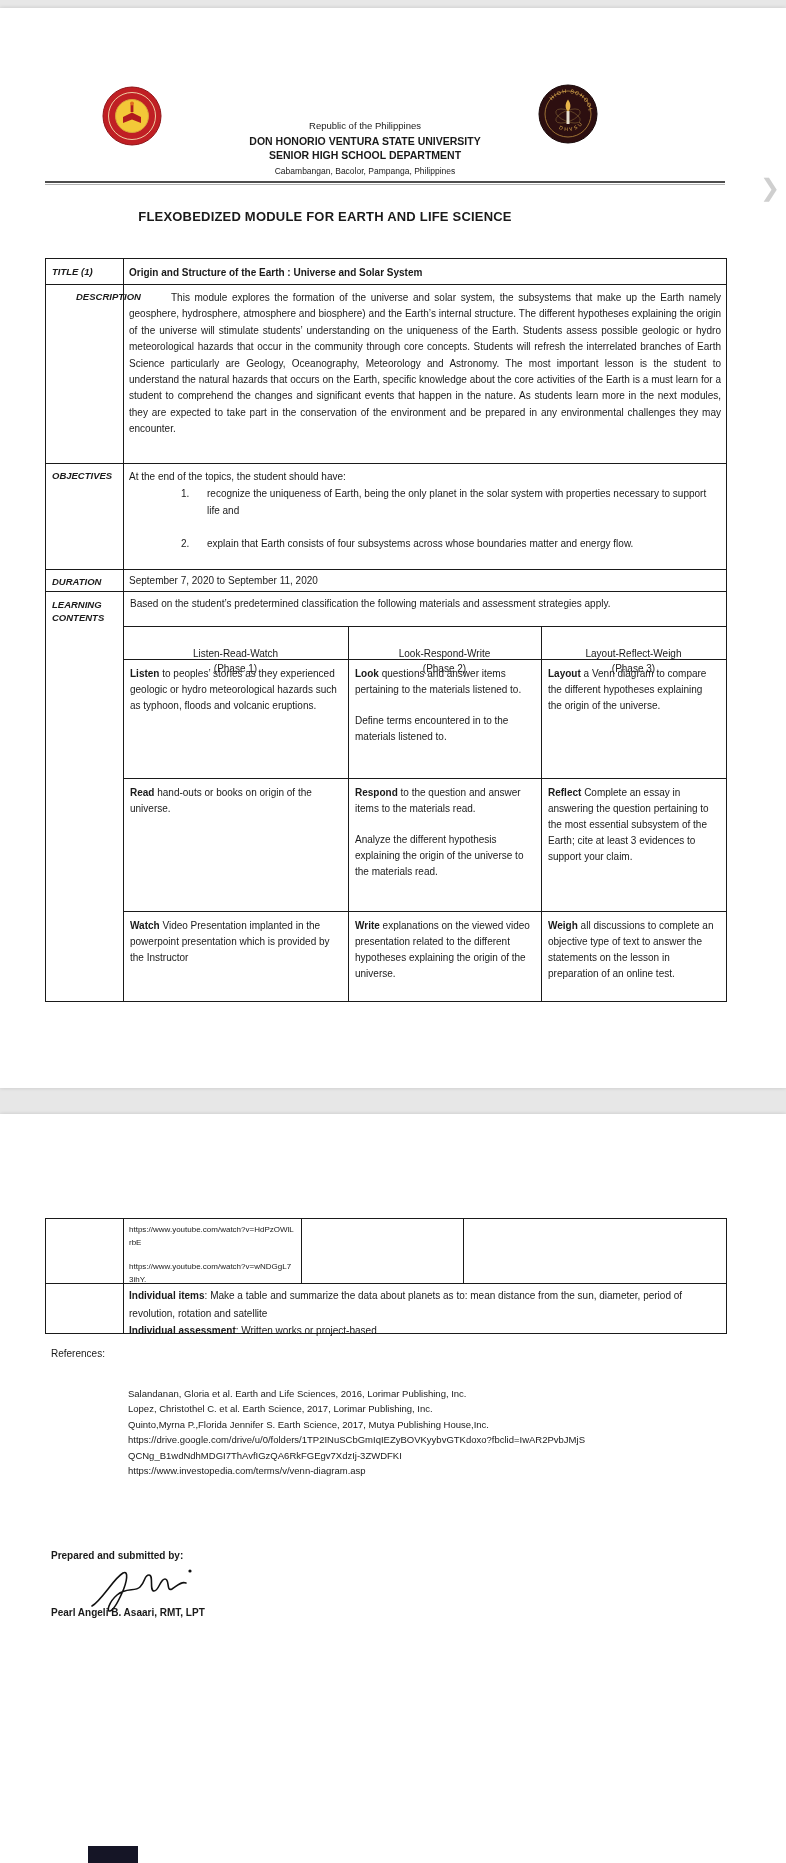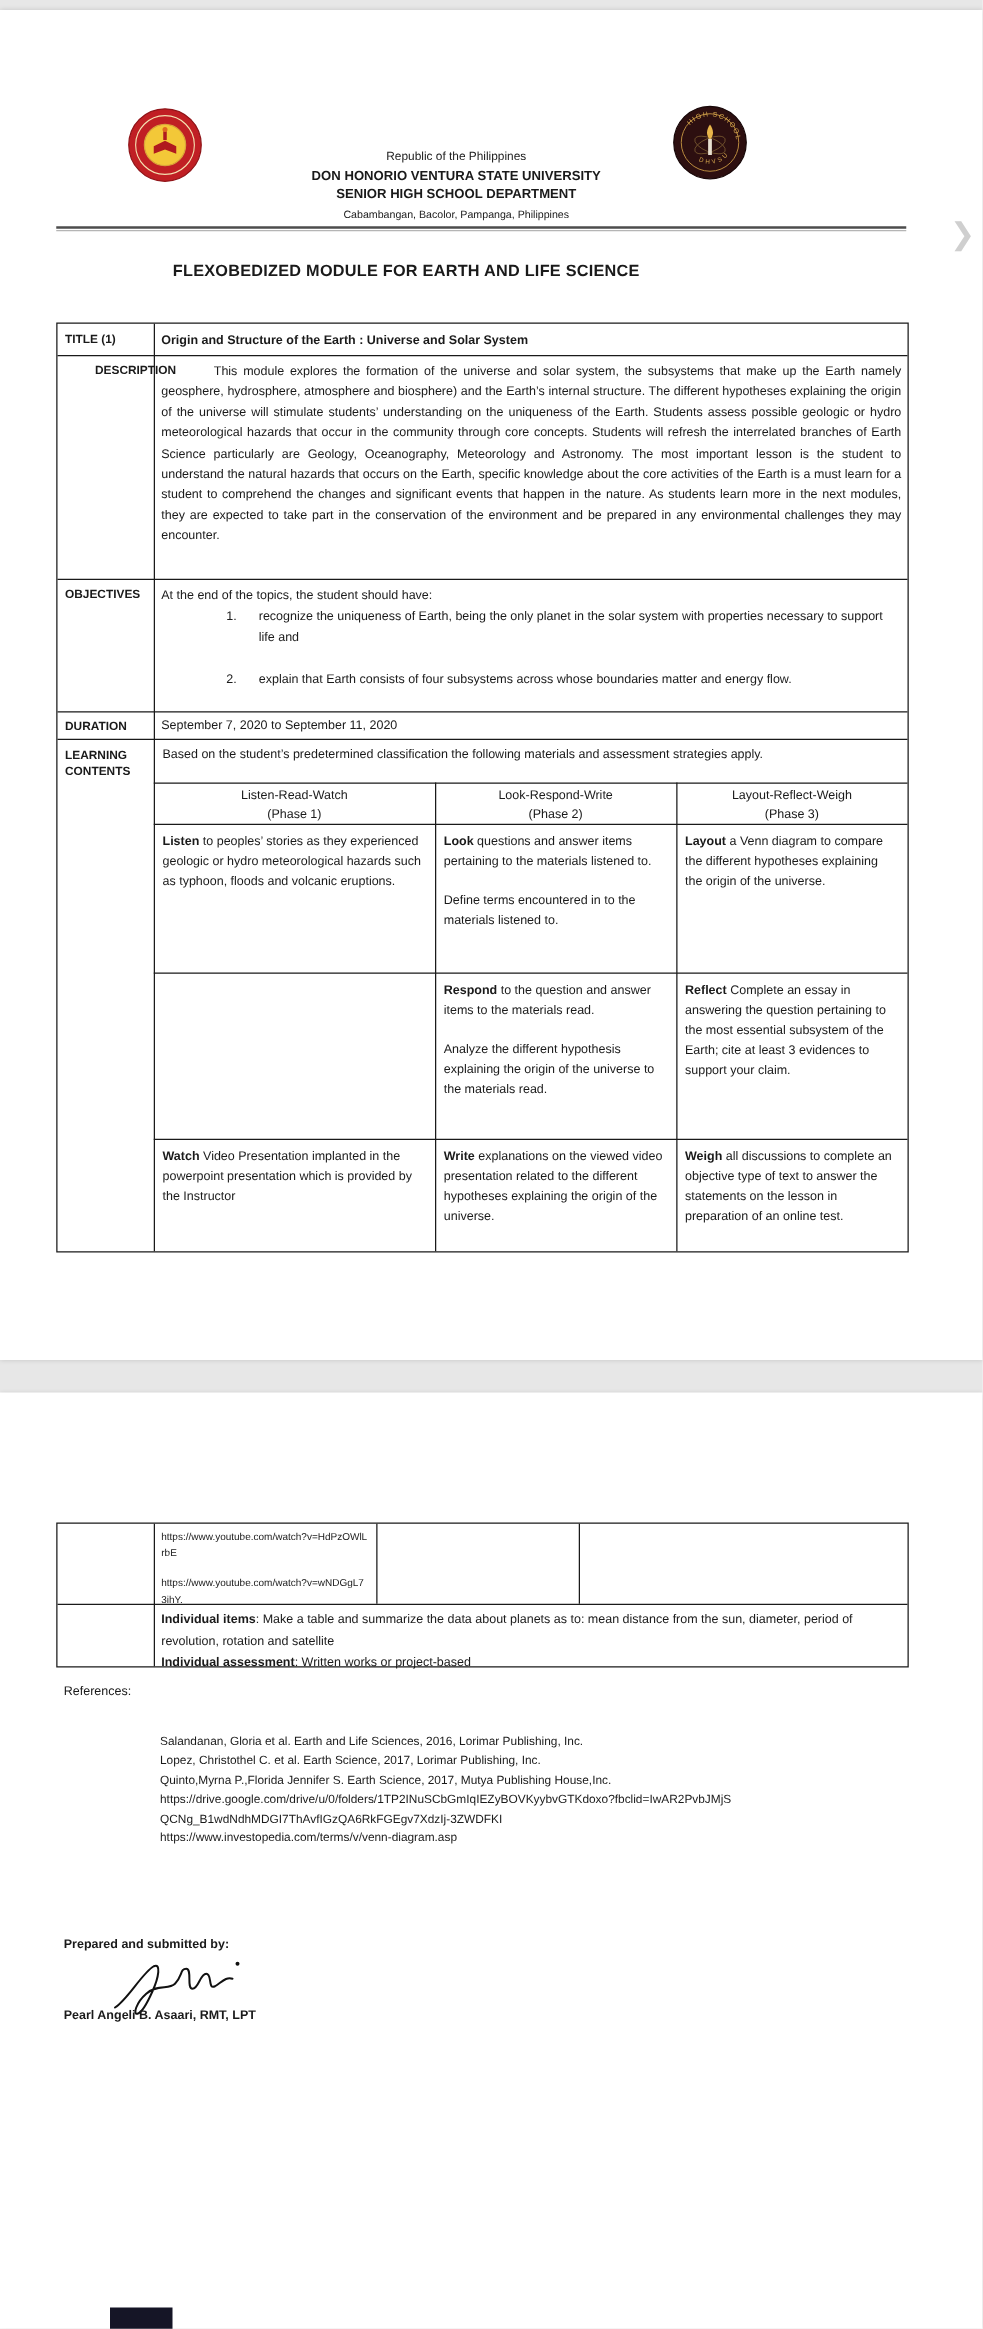--- a/index.html
+++ b/index.html
@@ -14,28 +14,28 @@
   .hdr-line1{font-size:9.5px;}
   .hdr-line2,.hdr-line3{font-size:10.5px;font-weight:bold;}
   .hdr-line4{font-size:8.5px;margin-top:1px;}
   .hdr-text div{line-height:14.5px;}
   .rule{border-top:2.5px solid #4d4d4d;border-bottom:1px solid #b5b5b5;height:1px;}
   .doc-title{font-size:13px;font-weight:bold;letter-spacing:.2px;}
   
   .tline{position:absolute;background:#1a1a1a;}
   .vline{width:1.2px;}
   .hline{height:1.2px;}
-  .cell-label{font-size:9.5px;font-weight:bold;line-height:13px;}
+  .cell-label{font-size:9.5px;font-weight:bold;line-height:13px;font-style:italic;}
   .cell-text{font-size:10px;line-height:16.4px;}
   .just{text-align:justify;}
   .desc{text-indent:42px;}
   .obj-item{display:flex;margin-top:1px;}
   .obj-num{width:26px;flex:0 0 26px;}
   .obj-gap{height:16px;}
-  .nested-head{font-size:10px;line-height:15px;text-align:center;padding-top:3px;}
+  .nested-head{font-size:10px;line-height:15px;text-align:center;padding-top:20px;}
   .ncell{font-size:10px;line-height:16px;padding:7px 7px 0 7px;}
   .ncell .gap{height:15px;}
   
   .link-cell{font-size:8px;line-height:12.5px;word-break:break-all;padding:5px 6px 0 6px;}
   .iw-cell{font-size:10px;line-height:17.5px;padding:4px 8px 0 6px;}
   .refs-head{font-size:10px;font-weight:normal;}
   .refs-list{font-size:9.5px;line-height:15.4px;width:462px;}
   .refs-list .url{word-break:break-all;}
   .prep{font-size:10px;font-weight:bold;}
   .chev{font-size:24px;color:#cfcfcf;line-height:24px;cursor:pointer;}
@@ -158,20 +158,24 @@
         <div><b>Look</b>
         <span>questions and answer items pertaining to the materials listened to.</span></div>
         <div class="gap"></div>
         <div>Define terms encountered in to the materials listened to.</div>
       </div>
       <div class="abs ncell" style="left:418px;top:33px;width:171px;">
         <b>Layout</b>
         <span>a Venn diagram to compare the different hypotheses explaining the origin of the universe.</span>
       </div>
 
+      <div class="abs ncell" style="left:0;top:152px;width:211px;">
+        <b>Read</b>
+        <span>hand-outs or books on origin of the universe.</span>
+      </div>
       <div class="abs ncell" style="left:225px;top:152px;width:177px;">
         <div><b>Respond</b>
         <span>to the question and answer items to the materials read.</span></div>
         <div class="gap"></div>
         <div>Analyze the different hypothesis explaining the origin of the universe to the materials read.</div>
       </div>
       <div class="abs ncell" style="left:418px;top:152px;width:171px;">
         <b>Reflect</b>
         <span>Complete an essay in answering the question pertaining to the most essential subsystem of the Earth; cite at least 3 evidences to support your claim.</span>
       </div>

